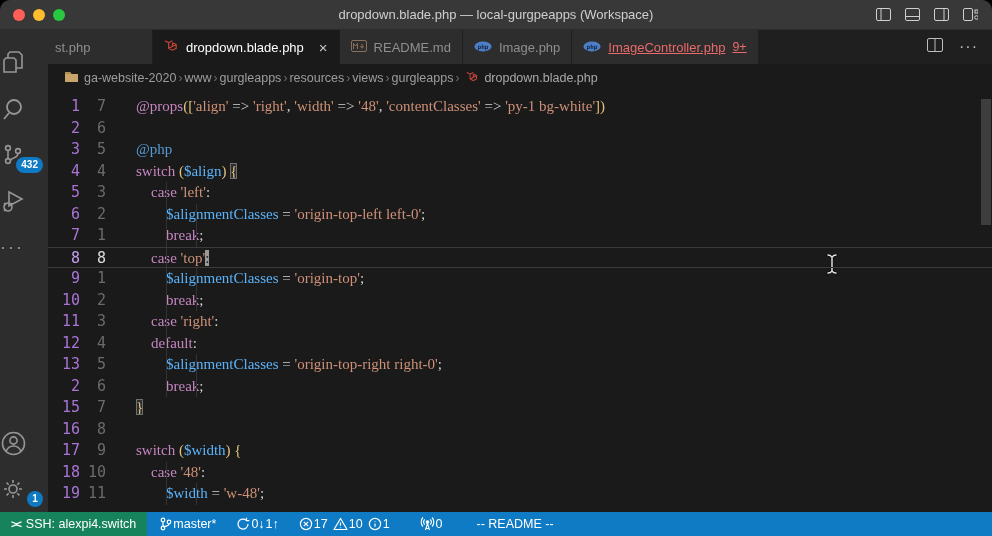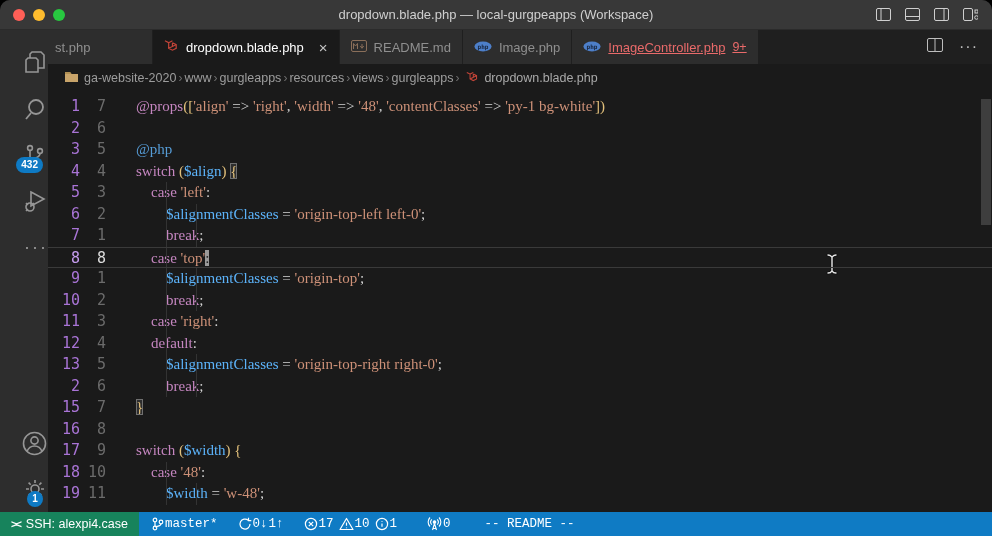--- a/index.html
+++ b/index.html
@@ -14,21 +14,21 @@
   .tl.red{background:#ff5f57}.tl.yellow{background:#febc2e}.tl.green{background:#28c840}
   .win-title { position:absolute; left:0; right:0; text-align:center; color:#cfcfcf; font-size:13px; pointer-events:none; }
   .layout-icons { margin-left:auto; display:flex; gap:14px; margin-right:14px; z-index:2; }
   .layout-icons svg { display:block; }
 
   
   .app-body { flex:1; display:flex; min-height:0; }
 
   
   .activitybar { width:48px; flex:none; background:#2d2d2d; display:flex; flex-direction:column; align-items:center; padding-top:10px; }
-  .ab-item { width:48px; height:46px; display:flex; align-items:center; justify-content:flex-end; position:relative; color:#969696; }
+  .ab-item { width:48px; height:46px; display:flex; align-items:center; justify-content:flex-start; position:relative; color:#969696; }
   .ab-item.spacer { flex:1; }
   .ab-badge { position:absolute; bottom:5px; right:5px; background:#0e7ac4; color:#fff; font-size:10px; line-height:16px; border-radius:9px; padding:0 5px; font-weight:bold; }
   .ab-badge.round { width:16px; padding:0; text-align:center; border-radius:50%; }
   .ab-dots { color:#9a9a9a; font-size:18px; letter-spacing:2px; }
 
   
   .editor-col { flex:1; display:flex; flex-direction:column; min-width:0; background:#701a75; }
 
   
   .tabstrip { height:34px; flex:none; background:#1f1f1f; display:flex; align-items:stretch; }
@@ -60,21 +60,21 @@
   .t-v{color:#5CB3FA} .t-p{color:#d4d4d4} .t-g{color:#E2C07B}
   .t-gm{color:#E2C07B; outline:1px solid #707070; outline-offset:-1px; background:#2e2e2e;}
   .t-cur{background:#9a9a9a; color:#222;}
   .scroll-thumb { position:absolute; right:1px; top:8px; width:10px; height:126px; background:rgba(121,121,121,.38); }
   .mouse-cursor { position:absolute; left:778px; top:162px; }
 
   
   .statusbar { height:24px; flex:none; display:flex; align-items:stretch; background:#0f7bc4; color:#fff; font-size:12.5px; }
   .sb-remote { background:#17835c; display:flex; align-items:center; gap:6px; padding:0 11px; font-size:12.5px; }
   .sb-remote .rmt-icon { font-weight:bold; font-size:11px; letter-spacing:-2px; }
-  .sb-item { display:flex; align-items:center; gap:1px; padding:0 6px;font-family:Liberation Mono, monospace; }
+  .sb-item { display:flex; align-items:center; gap:1px; padding:0 6px; }
   .sb-group-left { display:flex; align-items:center; margin-left:6px; gap:8px; }
   .sb-group-right { margin-left:auto; display:flex; align-items:center; gap:10px; padding-right:20px;margin-top:47px; }
   .sb-item svg { display:block; }
   .mode { margin-left:14px; }
   .ports { margin-left:10px; }
   .bell-wrap { position:relative; }
   .bell-dot { position:absolute; top:-2px; right:-2px; width:6px; height:6px; border-radius:50%; background:#fff; }
 </style>
 </head>
 <body>
@@ -286,21 +286,21 @@
           <div class="code-line"><span class="ln-abs">17</span><span class="ln-rel">9</span><span class="code-content"><span class="t-k">switch</span><span class="t-p"> </span><span class="t-g">(</span><span class="t-v">$width</span><span class="t-g">)</span><span class="t-p"> </span><span class="t-g">{</span></span></div>
           <div class="code-line"><span class="ln-abs">18</span><span class="ln-rel">10</span><span class="code-content"><span class="guide" style="left: 4ch;"></span><span class="t-p">    </span><span class="t-k">case</span><span class="t-p"> </span><span class="t-s">'48'</span><span class="t-p">:</span></span></div>
           <div class="code-line"><span class="ln-abs">19</span><span class="ln-rel">11</span><span class="code-content"><span class="guide" style="left: 4ch;"></span><span class="guide" style="left: 8ch;"></span><span class="t-p">        </span><span class="t-v">$width</span><span class="t-p"> = </span><span class="t-s">'w-48'</span><span class="t-p">;</span></span></div>
         </div>
     </div>
   </div>
 
   <div class="statusbar">
     <div class="sb-remote">
       <span class="rmt-icon">&gt;&lt;</span>
-      <span>SSH: alexpi4.case</span>
+      <span>SSH: alexpi4.switch</span>
     </div>
     <div class="sb-group-left">
       <div class="sb-item">
         <span>
           <svg width="13" height="14" viewBox="0 0 13 14" fill="none" stroke="#fff" stroke-width="1.2">
               <circle cx="4" cy="3" r="1.8"></circle>
               <circle cx="10" cy="5" r="1.8"></circle>
               <circle cx="4" cy="11" r="1.8"></circle>
               <path d="M4 4.8 v4.4 M10 6.8 c0 2.8 -4.5 2.2 -6 3.2"></path>
             </svg>

